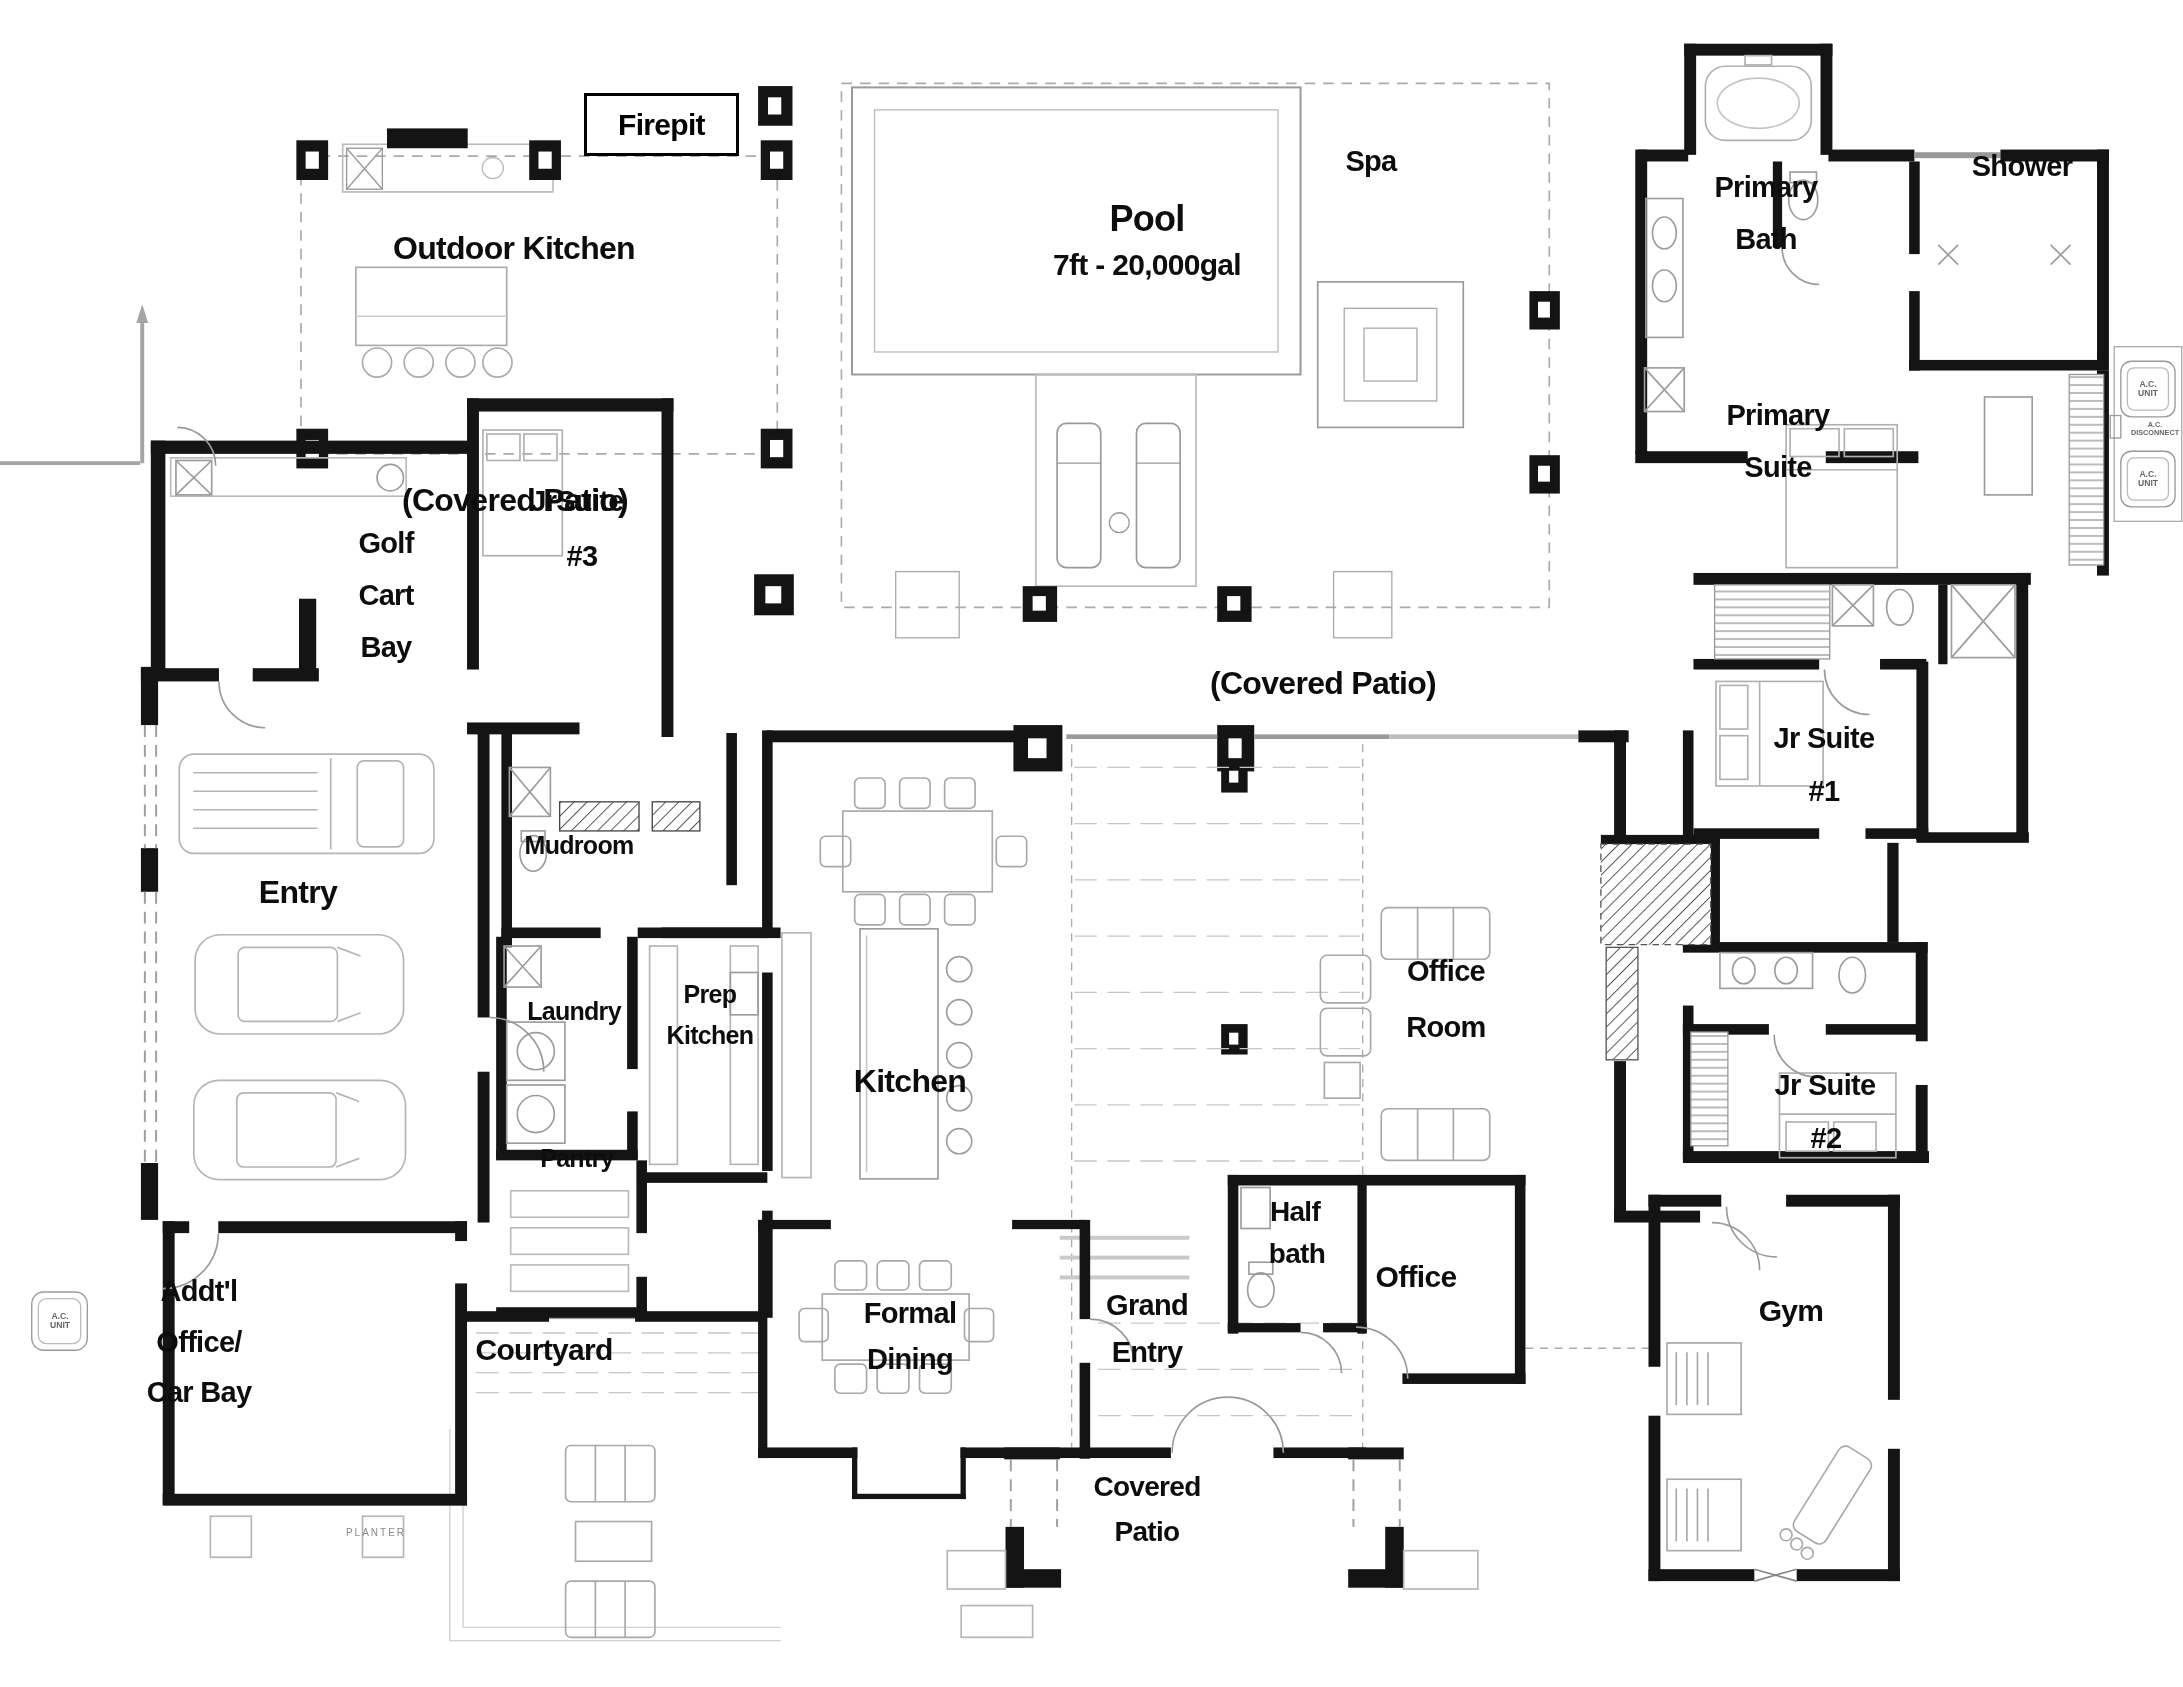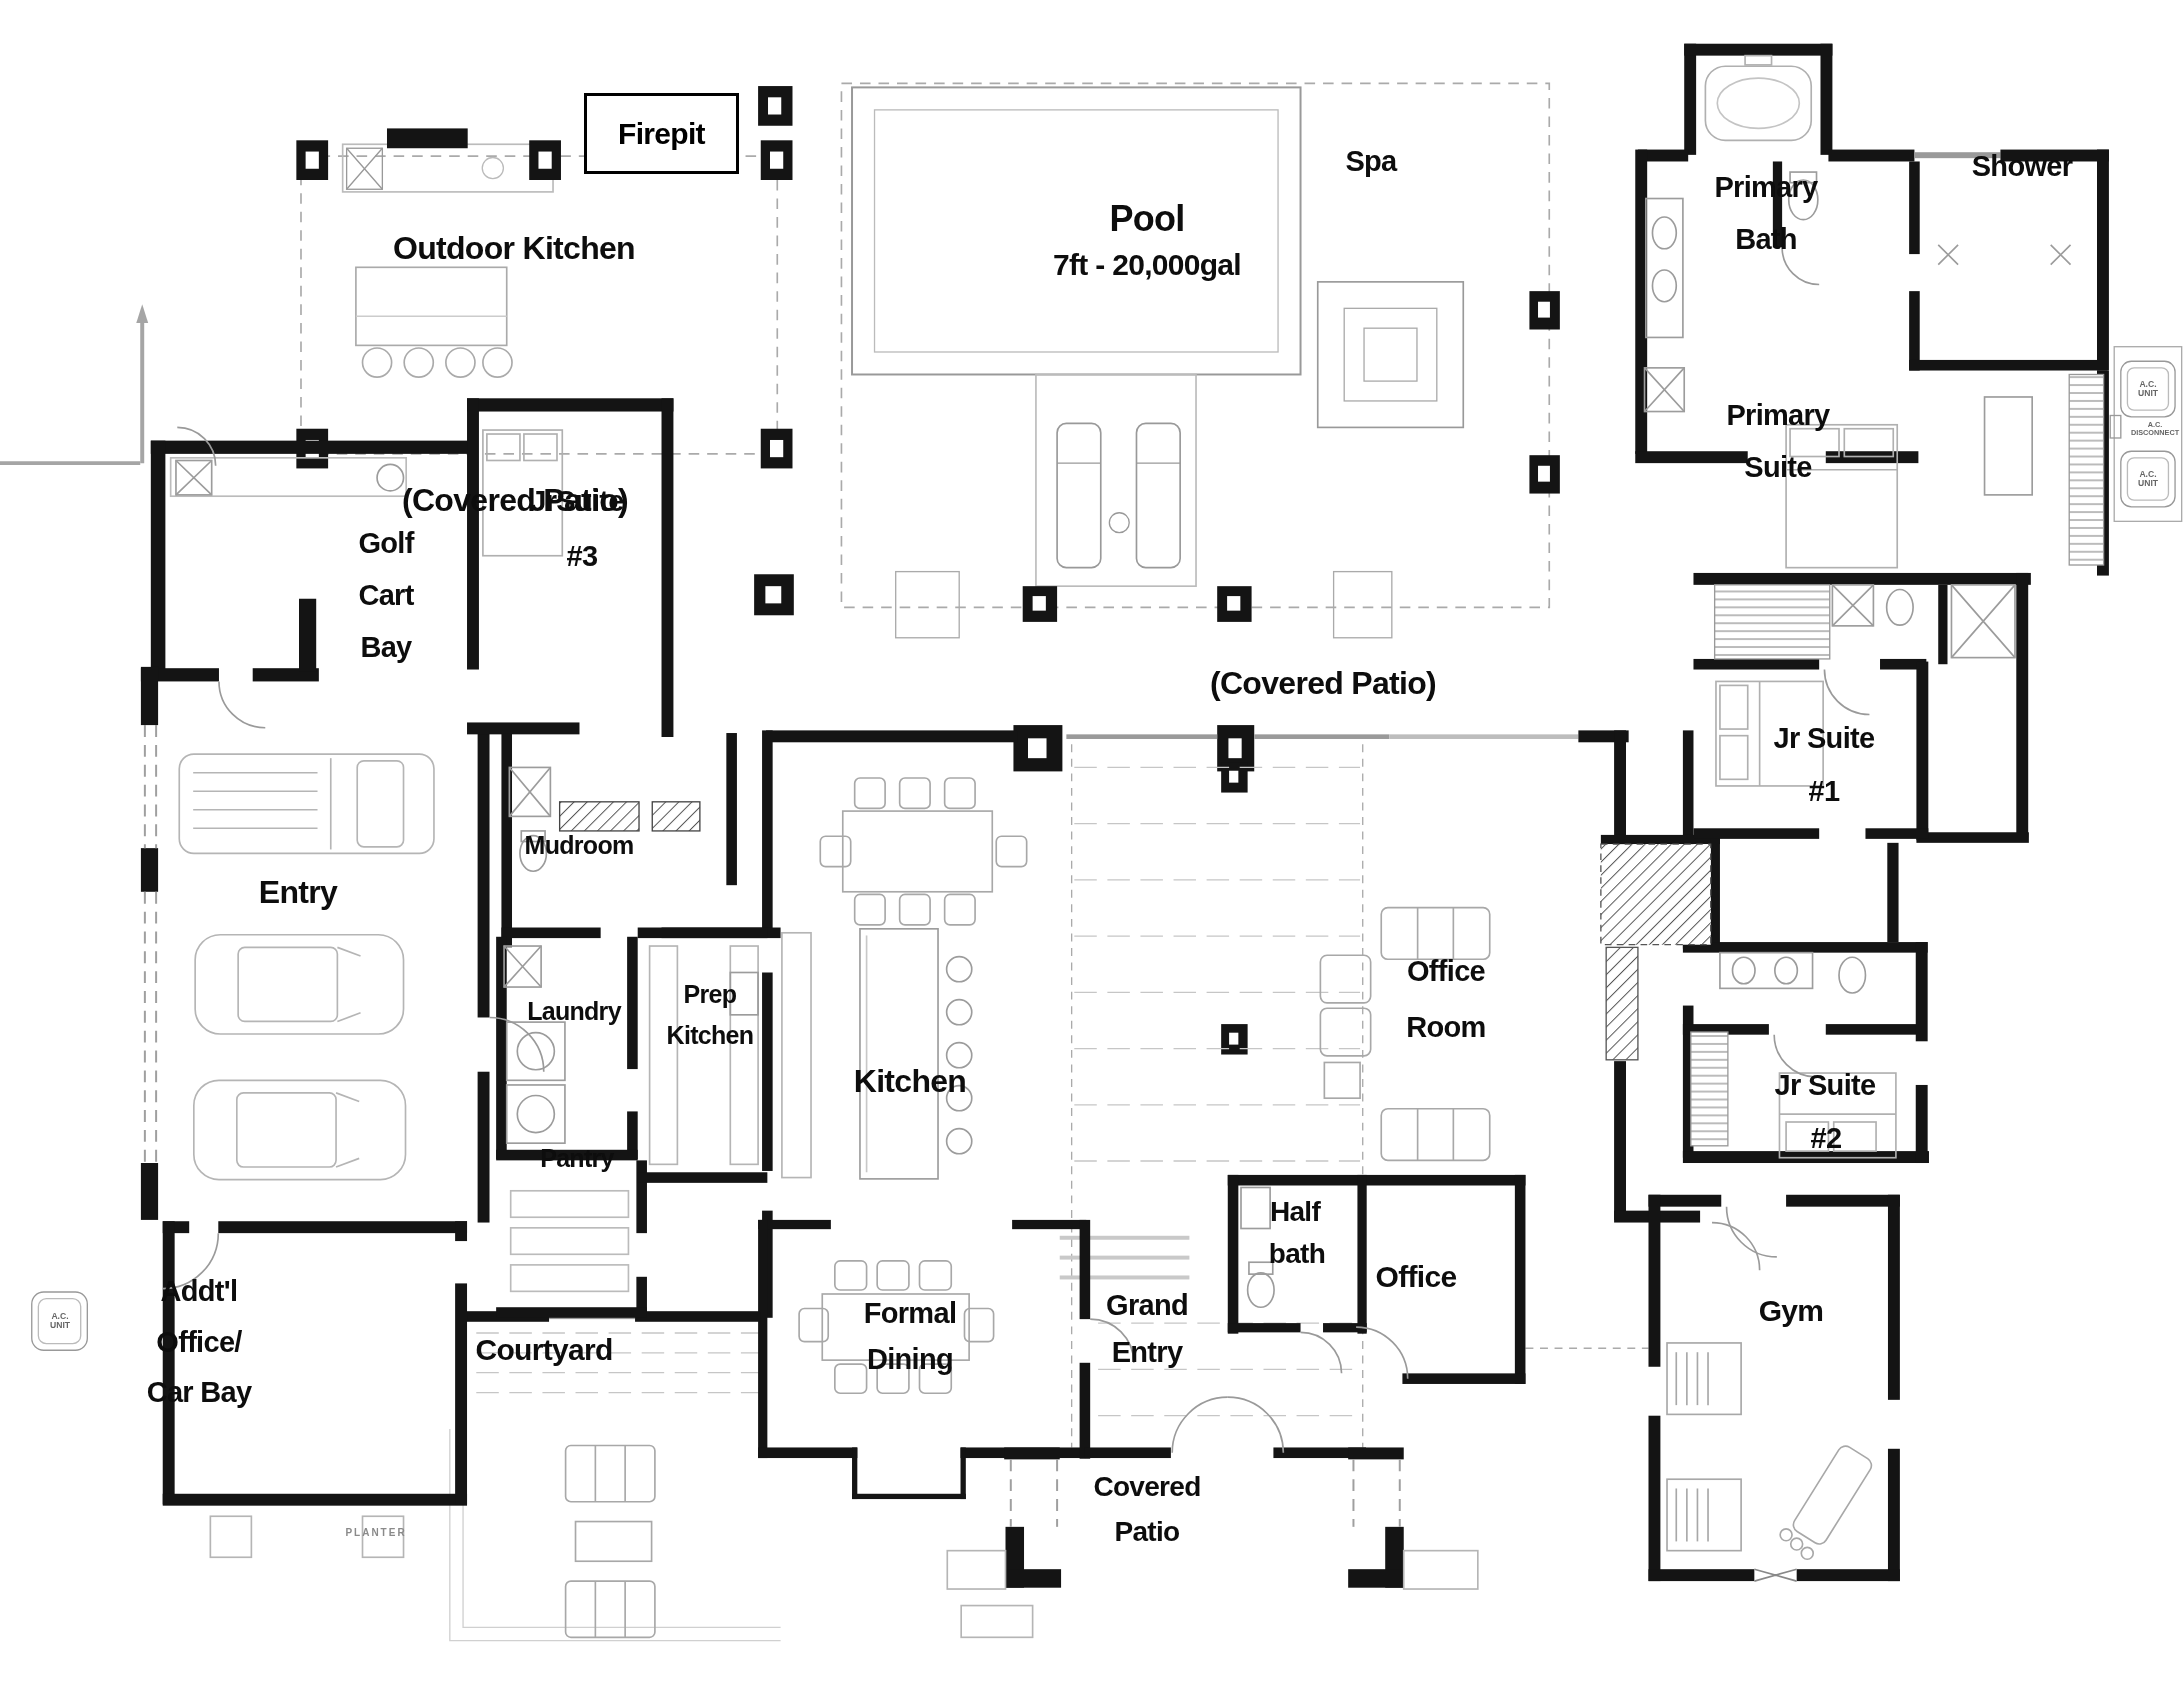--- a/index.html
+++ b/index.html
@@ -5,23 +5,23 @@
   html,body{margin:0;padding:0;background:#fff;}
   #plan{position:relative;width:2183px;height:1687px;background:#ffffff;overflow:hidden;
         font-family:"Liberation Sans",sans-serif;}
   #plan svg{position:absolute;left:0;top:0;}
   .lbl{position:absolute;transform:translate(-50%,-50%);font-weight:700;color:#0d0d0d;
        white-space:nowrap;letter-spacing:-0.7px;line-height:1;}
   .fs50{font-size:36px}.fs48{font-size:32px}.fs46{font-size:30px}.fs44{font-size:29px}
   .fs42{font-size:28px}.fs40{font-size:32px}.fs36{font-size:25px}.fs34{font-size:28px}
   .lbl-xs{position:absolute;transform:translate(-50%,-50%);font-size:8.6px;font-weight:700;
           color:#666;text-align:center;line-height:1.1;letter-spacing:0;}
-  .planter{position:absolute;transform:translate(-50%,-50%);font-size:10px;font-weight:700;
+  .planter{position:absolute;transform:translate(-50%,-50%);font-size:10px;font-weight:400;
            color:#8a8a8a;letter-spacing:2px;}
-  .firepit-box{position:absolute;left:584px;top:93px;width:155px;height:81px;
+  .firepit-box{position:absolute;left:584px;top:93px;width:155px;height:63px;
                border:3.3px solid #000;background:#fff;display:flex;align-items:center;
                justify-content:center;box-sizing:border-box;}
 </style>
 </head>
 <body>
 
 <div id="plan">
 
 <svg width="2183" height="1687" viewBox="0 0 3300 2550">
   <defs>

